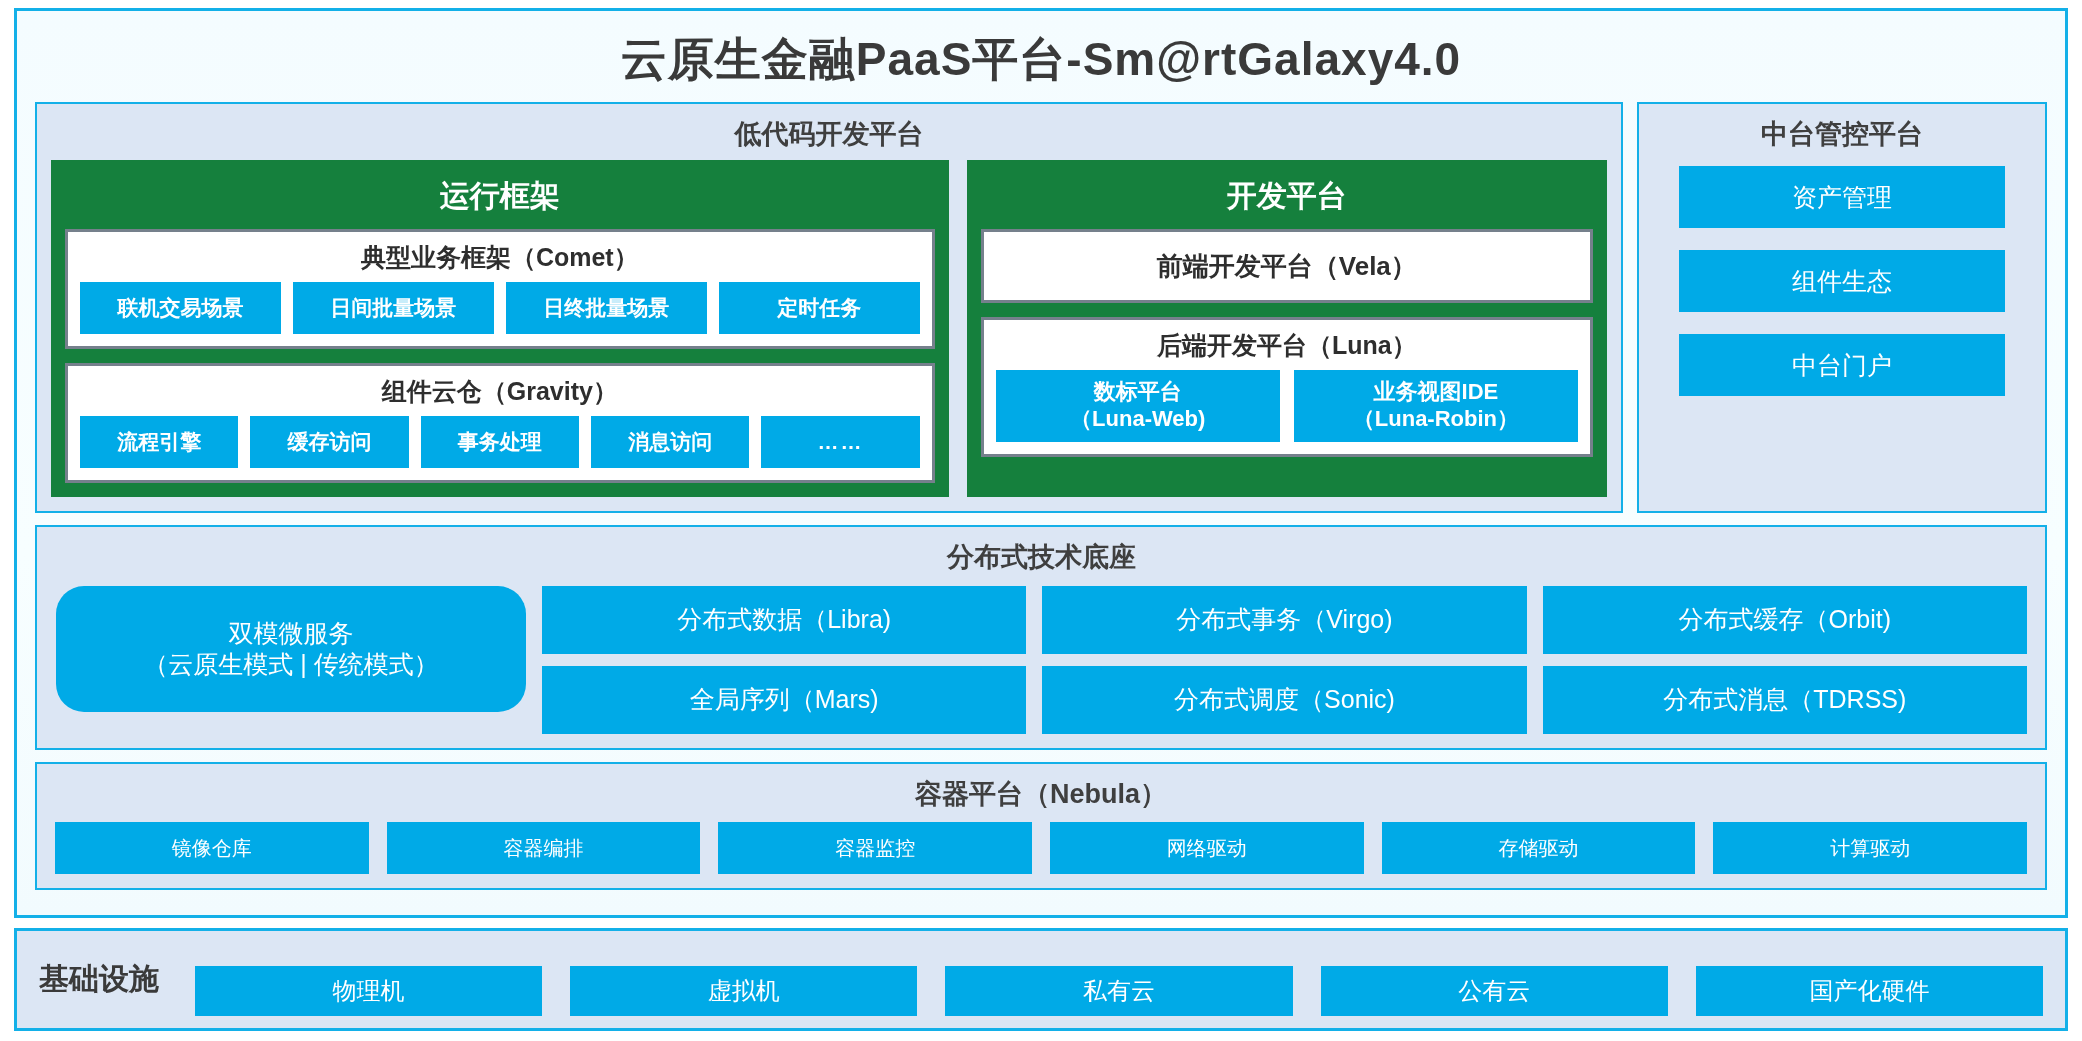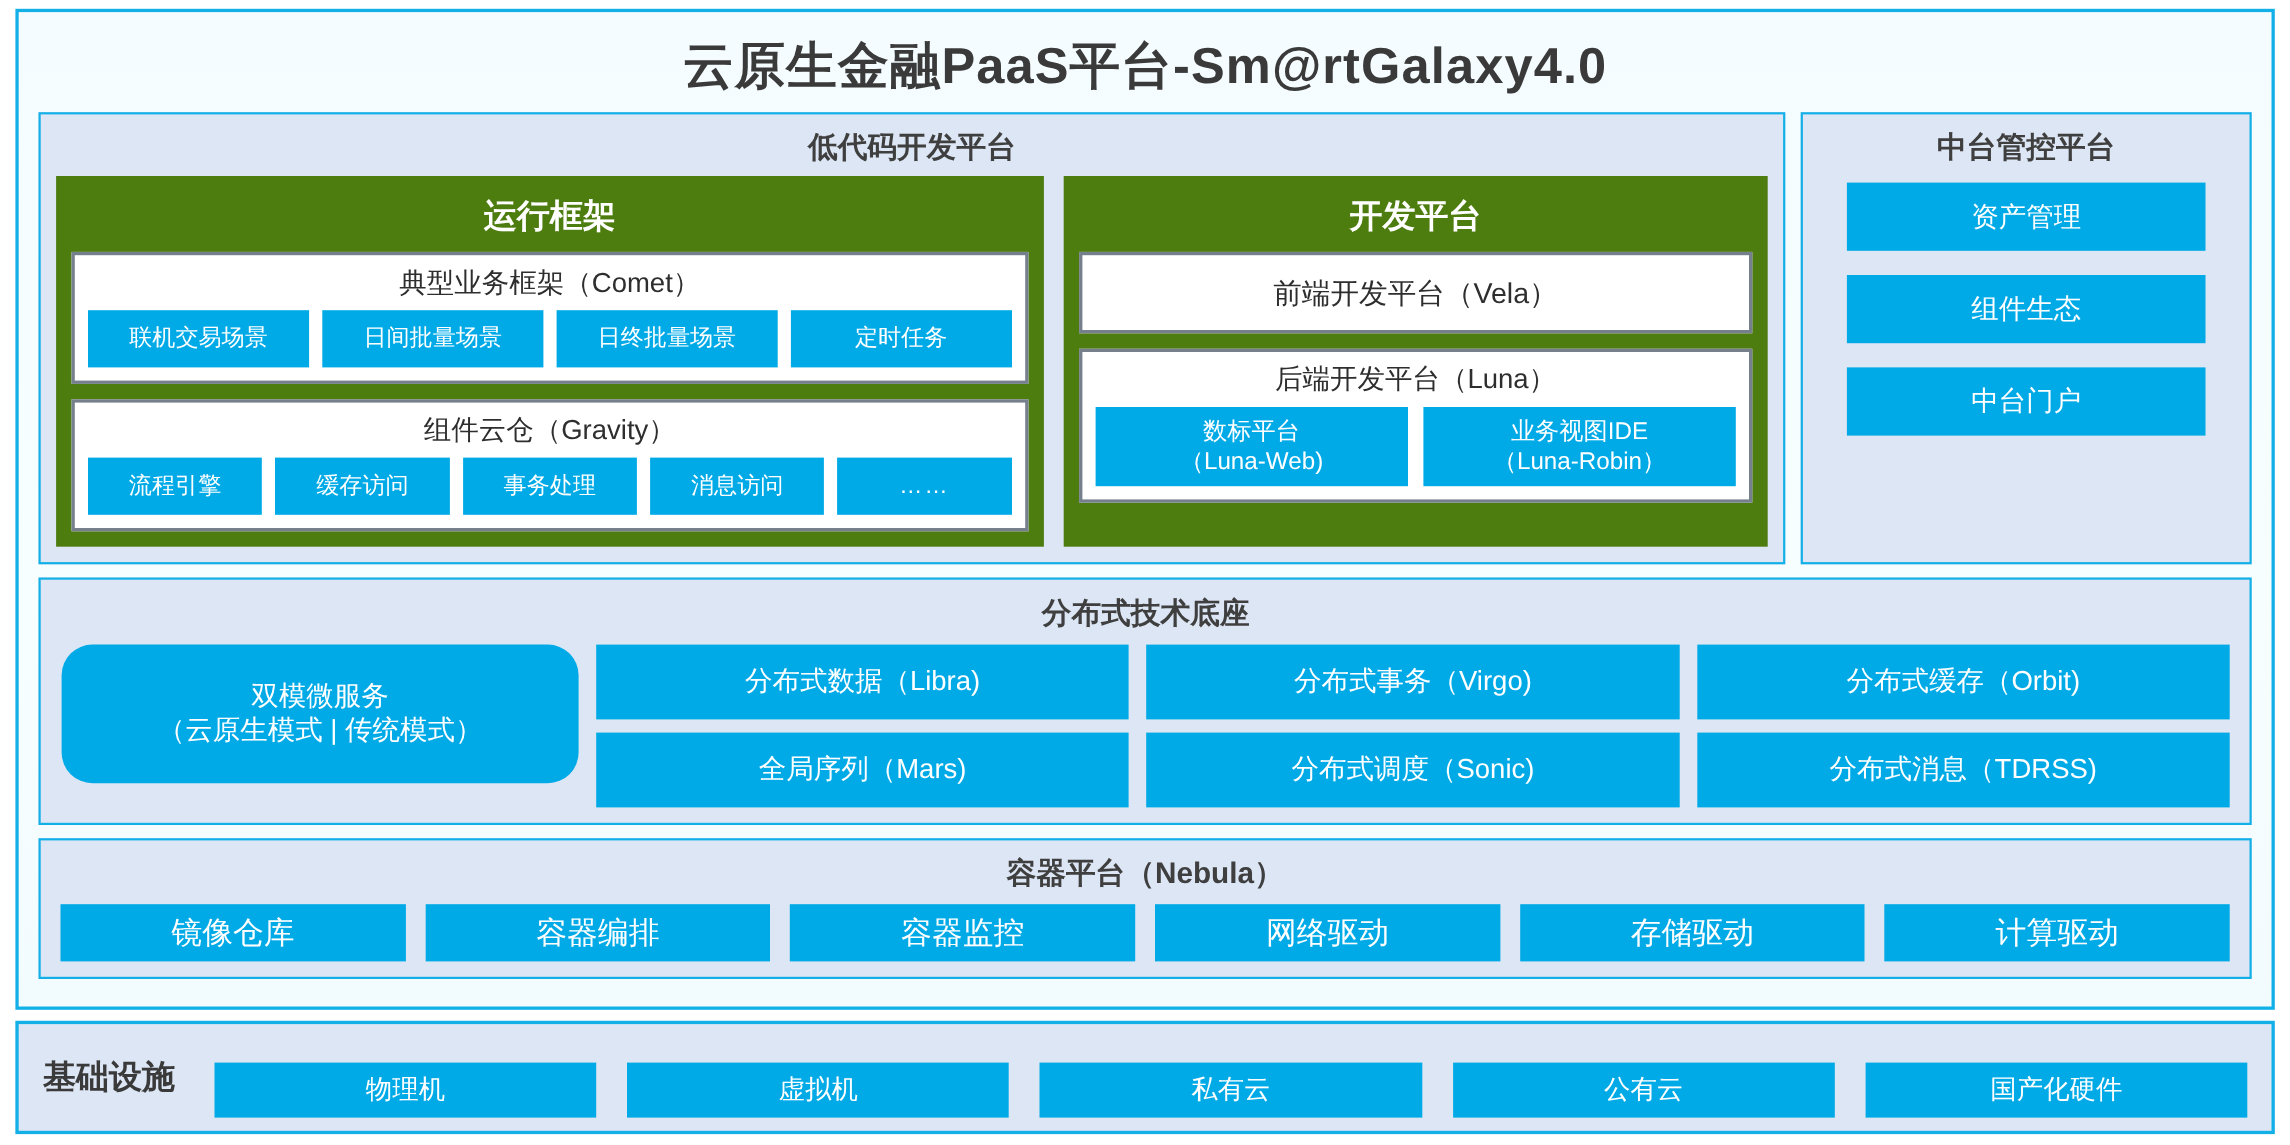--- a/index.html
+++ b/index.html
@@ -63,24 +63,25 @@
     display: flex;
     align-items: center;
     justify-content: center;
     text-align: center;
     line-height: 1.22;
   }
 
   .white-box {
     background: #ffffff;
     border: 3px solid #75808C;
+    font-weight: bold;
   }
 
   .blue-panel {
-    background: #4d7c0f;
+    background: #15803d;
     padding: 10px 14px 14px 14px;
     display: flex;
     flex-direction: column;
   }
 
   .blue-panel-title {
     text-align: center;
     color: #ffffff;
     font-size: 30px;
     font-weight: bold;
@@ -123,21 +124,21 @@
 
   
   .tech-grid { display: flex; gap: 16px; padding: 2px 4px 0 4px; }
   .tech-left { flex: 0 0 470px; }
   .tech-left .blue-box { height: 126px; font-size: 25px; flex-direction: column; border-radius: 28px; }
   .tech-col { flex: 1 1 0; display: flex; flex-direction: column; gap: 12px; }
   .tech-col .blue-box { height: 68px; font-size: 25px; }
 
   
   .nebula-row { display: flex; gap: 18px; padding: 2px 4px 0 4px; }
-  .nebula-row .blue-box { flex: 1 1 0; height: 52px; font-size: 28px; }
+  .nebula-row .blue-box { flex: 1 1 0; height: 52px; font-size: 20px; }
 
   
   .infra {
     border: 3px solid #13B0E8;
     background: #DCE6F4;
     display: flex;
     align-items: center;
     padding: 12px 22px;
     gap: 28px;
     flex: 0 0 auto;

